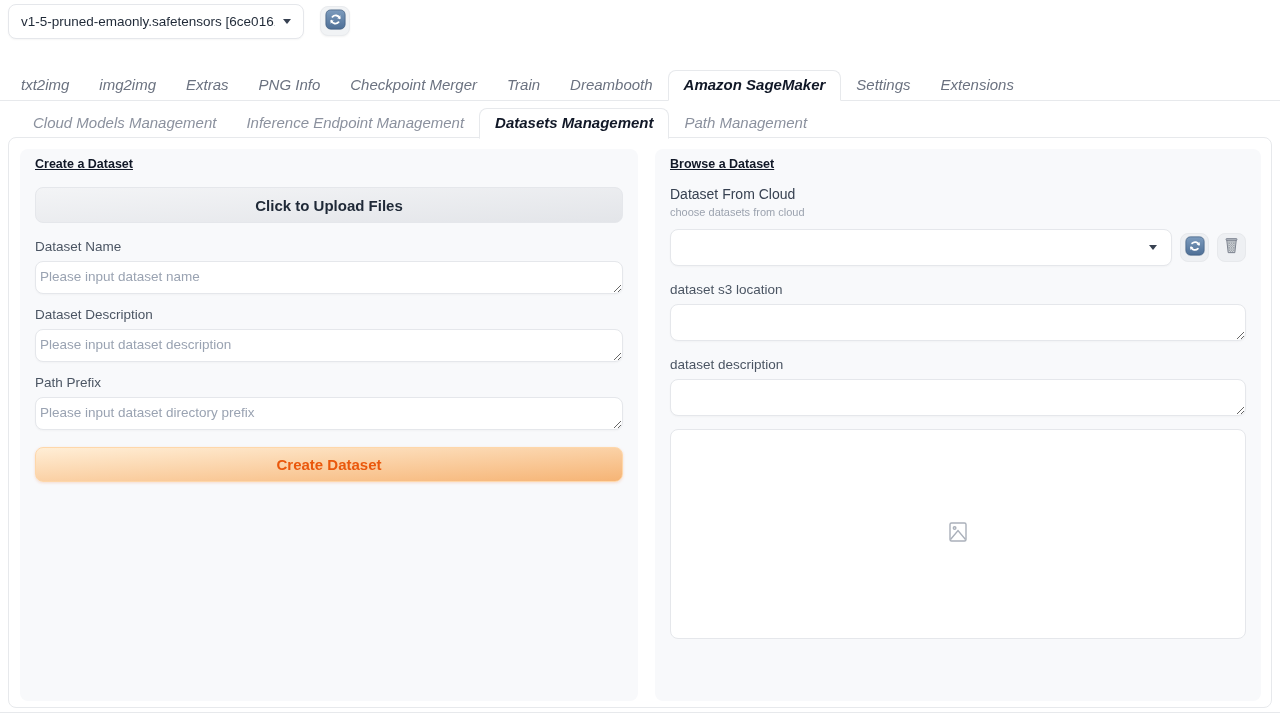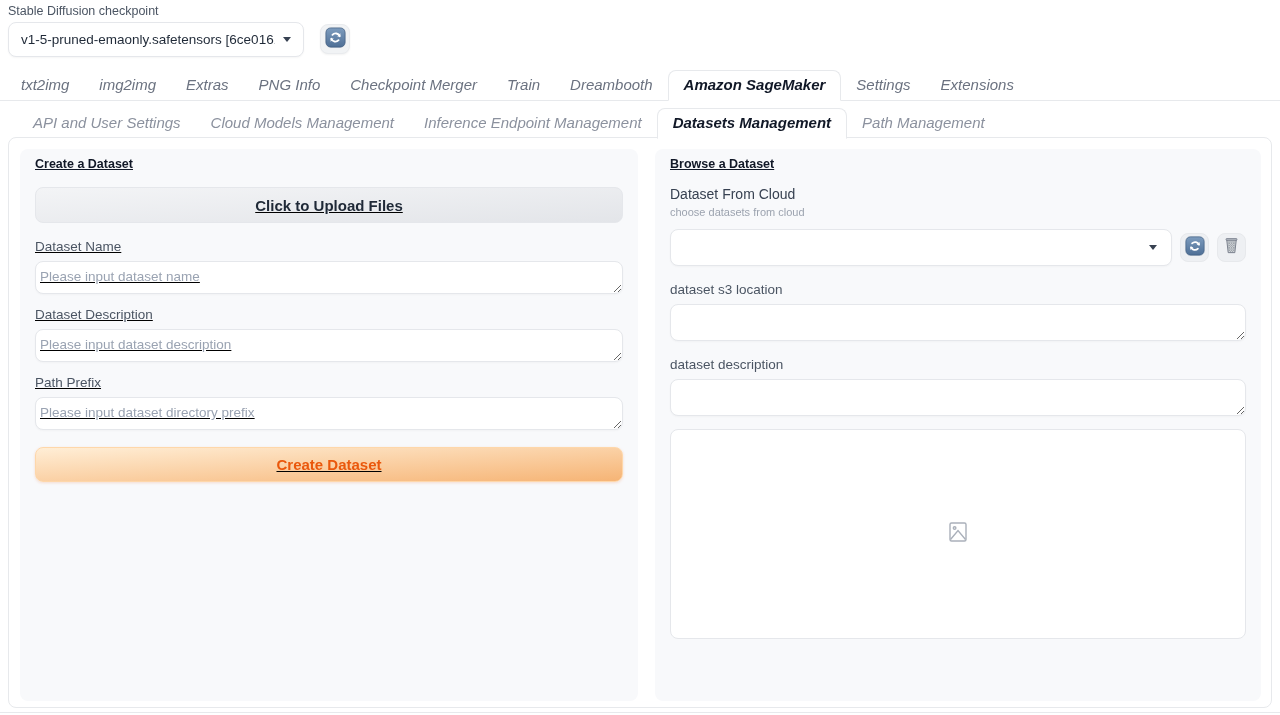--- a/index.html
+++ b/index.html
@@ -31,21 +31,21 @@
   .sub-tabs { position:absolute; left:8px; top:107px; height:31px; display:flex; align-items:flex-end;
     padding-left:10px; z-index:3; }
   .sub-tabs .tab { color:#8b919e; }
   .sub-tabs .tab.active { color:#111827;text-align:right; }
 
   
   .container { position:absolute; left:8px; top:137px; width:1264px; height:571px;
     background:#fff; border:1px solid #e7e9ec; border-radius:8px; z-index:2; }
 
   .panel { position:absolute; top:11px; background:#f8f9fb; border-radius:8px; }
-  .panel-left  { left:11px;  width:618px; height:552px; padding:8px 15px;text-decoration:underline; }
+  .panel-left  { left:11px;  width:618px; height:552px; padding:8px 15px; }
   .panel-right { left:646px; width:606px; height:552px; padding:8px 15px; }
 
   .panel-title { font-size:12.5px; font-weight:700; color:#111827; text-decoration:underline; }
 
   
   .upload-box { position:relative; margin-top:19px; height:215px; background:#fafbfc;
     border:1px solid #e5e7eb; border-radius:8px; }
   .file-chip { position:absolute; left:0; top:0; background:#fff; border:1px solid #e9ebee;
     border-radius:8px; padding:4px 12px 4px 9px; display:flex; align-items:center; gap:6px;
     box-shadow:0 1px 2px rgba(0,0,0,.04); cursor:pointer; }
@@ -82,21 +82,20 @@
     border-radius:8px; display:flex; align-items:center; justify-content:center; cursor:pointer; }
   .gallery-box { margin-top:13px; height:210px; background:#fff; border:1px solid #e5e7eb;
     border-radius:8px; display:flex; align-items:center; justify-content:center; }
 
   .bottom-line { position:absolute; left:0; top:712px; width:1280px; height:1px; background:#e7e9ec; }
 </style>
 </head>
 <body>
 
 <div class="top-bar">
-  <div class="ckpt-label">Stable Diffusion checkpoint</div>
   <div class="ckpt-row">
     <div class="ckpt-select">
       <span class="ckpt-value">v1-5-pruned-emaonly.safetensors [6ce0161689]</span>
       <span class="caret"></span>
     </div>
     <div class="tool-btn">
       <span>
         <svg width="21" height="21" viewBox="0 0 24 24">
           <defs>
               <linearGradient id="blu" x1="0" y1="0" x2="0" y2="1">
@@ -122,21 +121,20 @@
   <div class="tab">PNG Info</div>
   <div class="tab">Checkpoint Merger</div>
   <div class="tab">Train</div>
   <div class="tab">Dreambooth</div>
   <div class="tab active">Amazon SageMaker</div>
   <div class="tab">Settings</div>
   <div class="tab">Extensions</div>
 </div>
 
 <div class="sub-tabs">
-  <div class="tab">API and User Settings</div>
   <div class="tab">Cloud Models Management</div>
   <div class="tab">Inference Endpoint Management</div>
   <div class="tab active">Datasets Management</div>
   <div class="tab">Path Management</div>
 </div>
 
 <div class="container">
 
   <div class="panel panel-left">
     <div class="panel-title">Create a Dataset</div>

